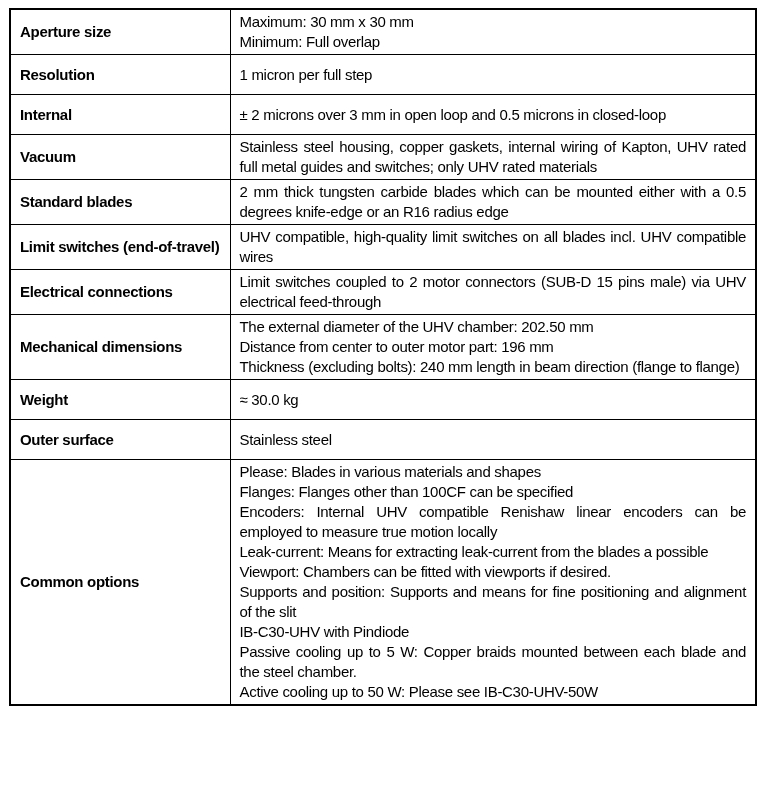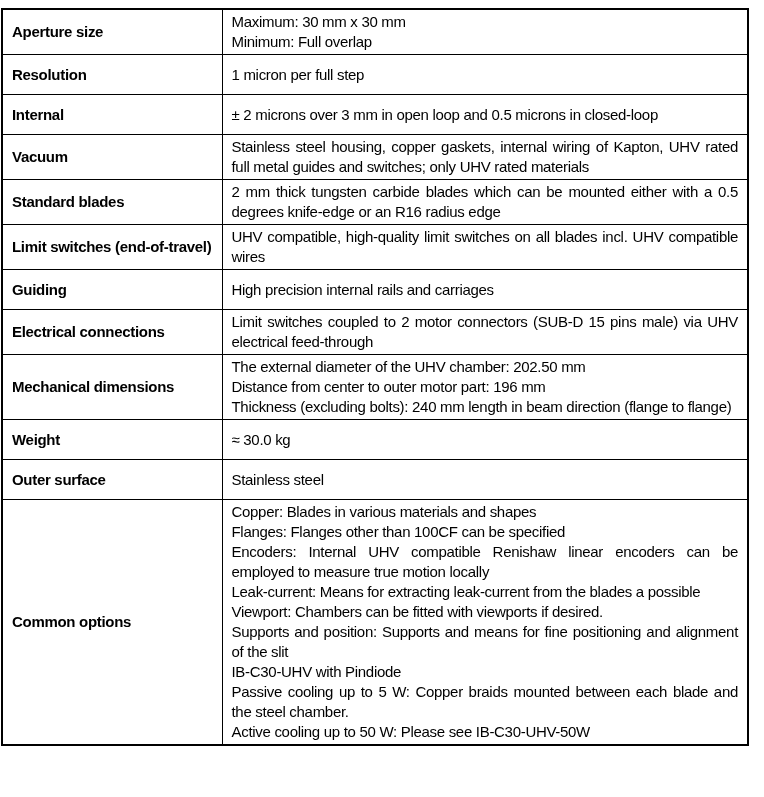--- a/index.html
+++ b/index.html
@@ -6,21 +6,21 @@
     margin: 0;
     padding: 0;
     background: #ffffff;
     font-family: "Liberation Sans", "DejaVu Sans", sans-serif;
     color: #000000;
   }
   .page {
     width: 764px;
     height: 797px;
     box-sizing: border-box;
-    padding: 8px 1px;
+    padding: 8px 9px;
     background: #ffffff;
     overflow: hidden;
   }
   table.spec-table {
     border-collapse: collapse;
     width: 746px;
     table-layout: fixed;
     border: 2px solid #000000;
   }
   table.spec-table col.c-label { width: 220px; }
@@ -91,26 +91,20 @@
         </td>
       </tr>
 
       <tr>
         <td class="label-cell">Limit switches (end-of-travel)</td>
         <td class="value-cell">
           <p class="para">UHV compatible, high-quality limit switches on all blades incl. UHV compatible wires</p>
         </td>
       </tr>
 
-      <tr>
-        <td class="label-cell">Guiding</td>
-        <td class="value-cell">
-          <p class="para">High precision internal rails and carriages</p>
-        </td>
-      </tr>
 
       <tr>
         <td class="label-cell">Electrical connections</td>
         <td class="value-cell">
           <p class="para">Limit switches coupled to 2 motor connectors (SUB-D 15 pins male) via UHV electrical feed-through</p>
         </td>
       </tr>
 
 
       <tr>
@@ -133,21 +127,21 @@
       <tr>
         <td class="label-cell">Outer surface</td>
         <td class="value-cell">
           <p class="para">Stainless steel</p>
         </td>
       </tr>
 
       <tr>
         <td class="label-cell">Common options</td>
         <td class="value-cell">
-          <p class="para">Copper: Blades in various materials and shapes</p>
+          <p class="para">Please: Blades in various materials and shapes</p>
           <p class="para">Flanges: Flanges other than 100CF can be specified</p>
           <p class="para">Encoders: Internal UHV compatible Renishaw linear encoders can be employed to measure true motion locally</p>
           <p class="para">Leak-current: Means for extracting leak-current from the blades a possible</p>
           <p class="para">Viewport: Chambers can be fitted with viewports if desired.</p>
           <p class="para">Supports and position: Supports and means for fine positioning and alignment of the slit</p>
           <p class="para">IB-C30-UHV with Pindiode</p>
           <p class="para">Passive cooling up to 5 W: Copper braids mounted between each blade and the steel chamber.</p>
           <p class="para">Active cooling up to 50 W: Please see IB-C30-UHV-50W</p>
         </td>
       </tr>

